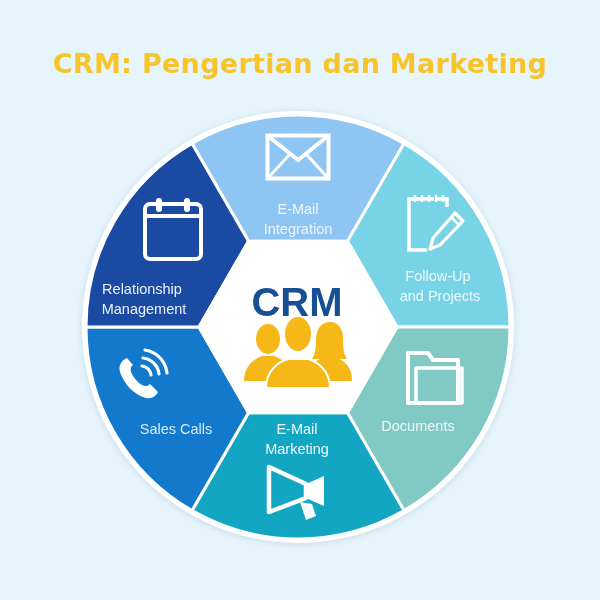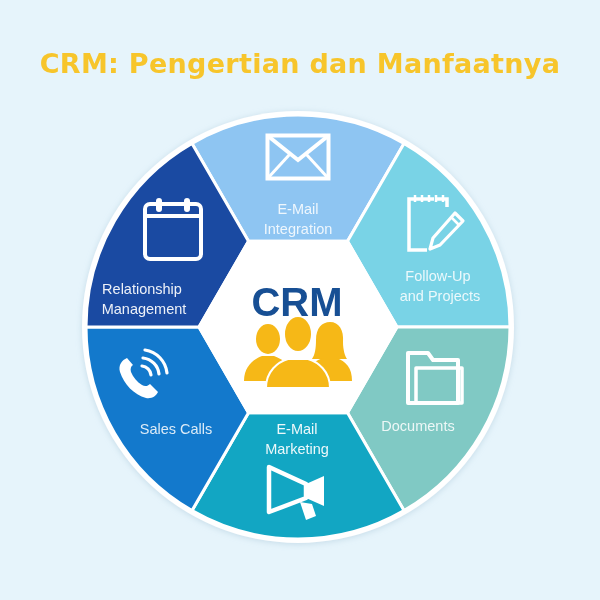--- a/index.html
+++ b/index.html
@@ -23,21 +23,21 @@
   }
   .seg-label-dim { fill-opacity: 0.85; }
   .crm-text {
     font-family: "Liberation Sans", sans-serif;
     font-weight: bold; font-size: 40px; fill: #174f94;
   }
 </style>
 </head>
 <body>
 
-<div class="title">CRM: Pengertian dan Manfaatnya</div>
+<div class="title">CRM: Pengertian dan Marketing</div>
 
 <svg class="wheel" width="600" height="600" viewBox="0 0 600 600">
   <defs>
     <filter id="shadow" x="-10%" y="-10%" width="120%" height="120%">
       <feDropShadow dx="0" dy="1" stdDeviation="3" flood-color="#9bbcd0" flood-opacity="0.45"></feDropShadow>
     </filter>
   </defs>
 
   <circle cx="298" cy="327" r="216" fill="#ffffff" filter="url(#shadow)"></circle>
 

